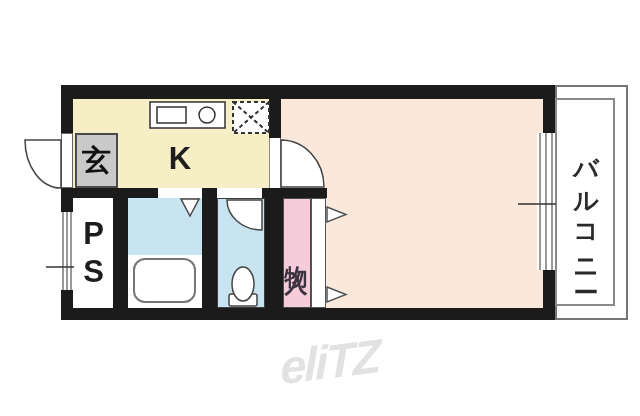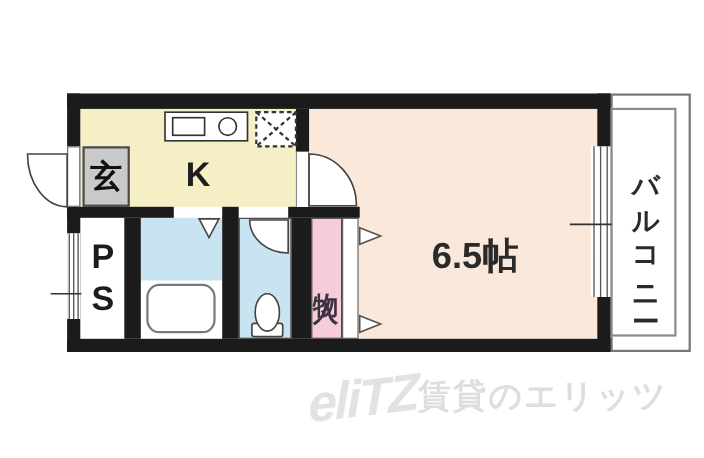--- a/index.html
+++ b/index.html
@@ -116,19 +116,17 @@
     <line x1="552" y1="133" x2="552" y2="270" stroke="#555" stroke-width="1.2"></line>
     <line x1="518" y1="204" x2="556" y2="204" stroke="#333" stroke-width="1.5"></line>
 
     <line x1="63" y1="212" x2="63" y2="290" stroke="#555" stroke-width="1.2"></line>
     <line x1="67" y1="212" x2="67" y2="290" stroke="#555" stroke-width="1.2"></line>
     <line x1="71" y1="212" x2="71" y2="290" stroke="#555" stroke-width="1.2"></line>
     <line x1="46" y1="267" x2="74" y2="267" stroke="#333" stroke-width="1.5"></line>
   </svg>
 
   <div class="abs k-label">K</div>
-  <div class="abs room-size">6.5帖</div>
   <div class="abs ps-label">PS</div>
 
   <div class="abs wm-logo">eliTZ</div>
-  <div class="abs wm-text">賃貸のエリッツ</div>
 
 </div>
 
 </body></html>

